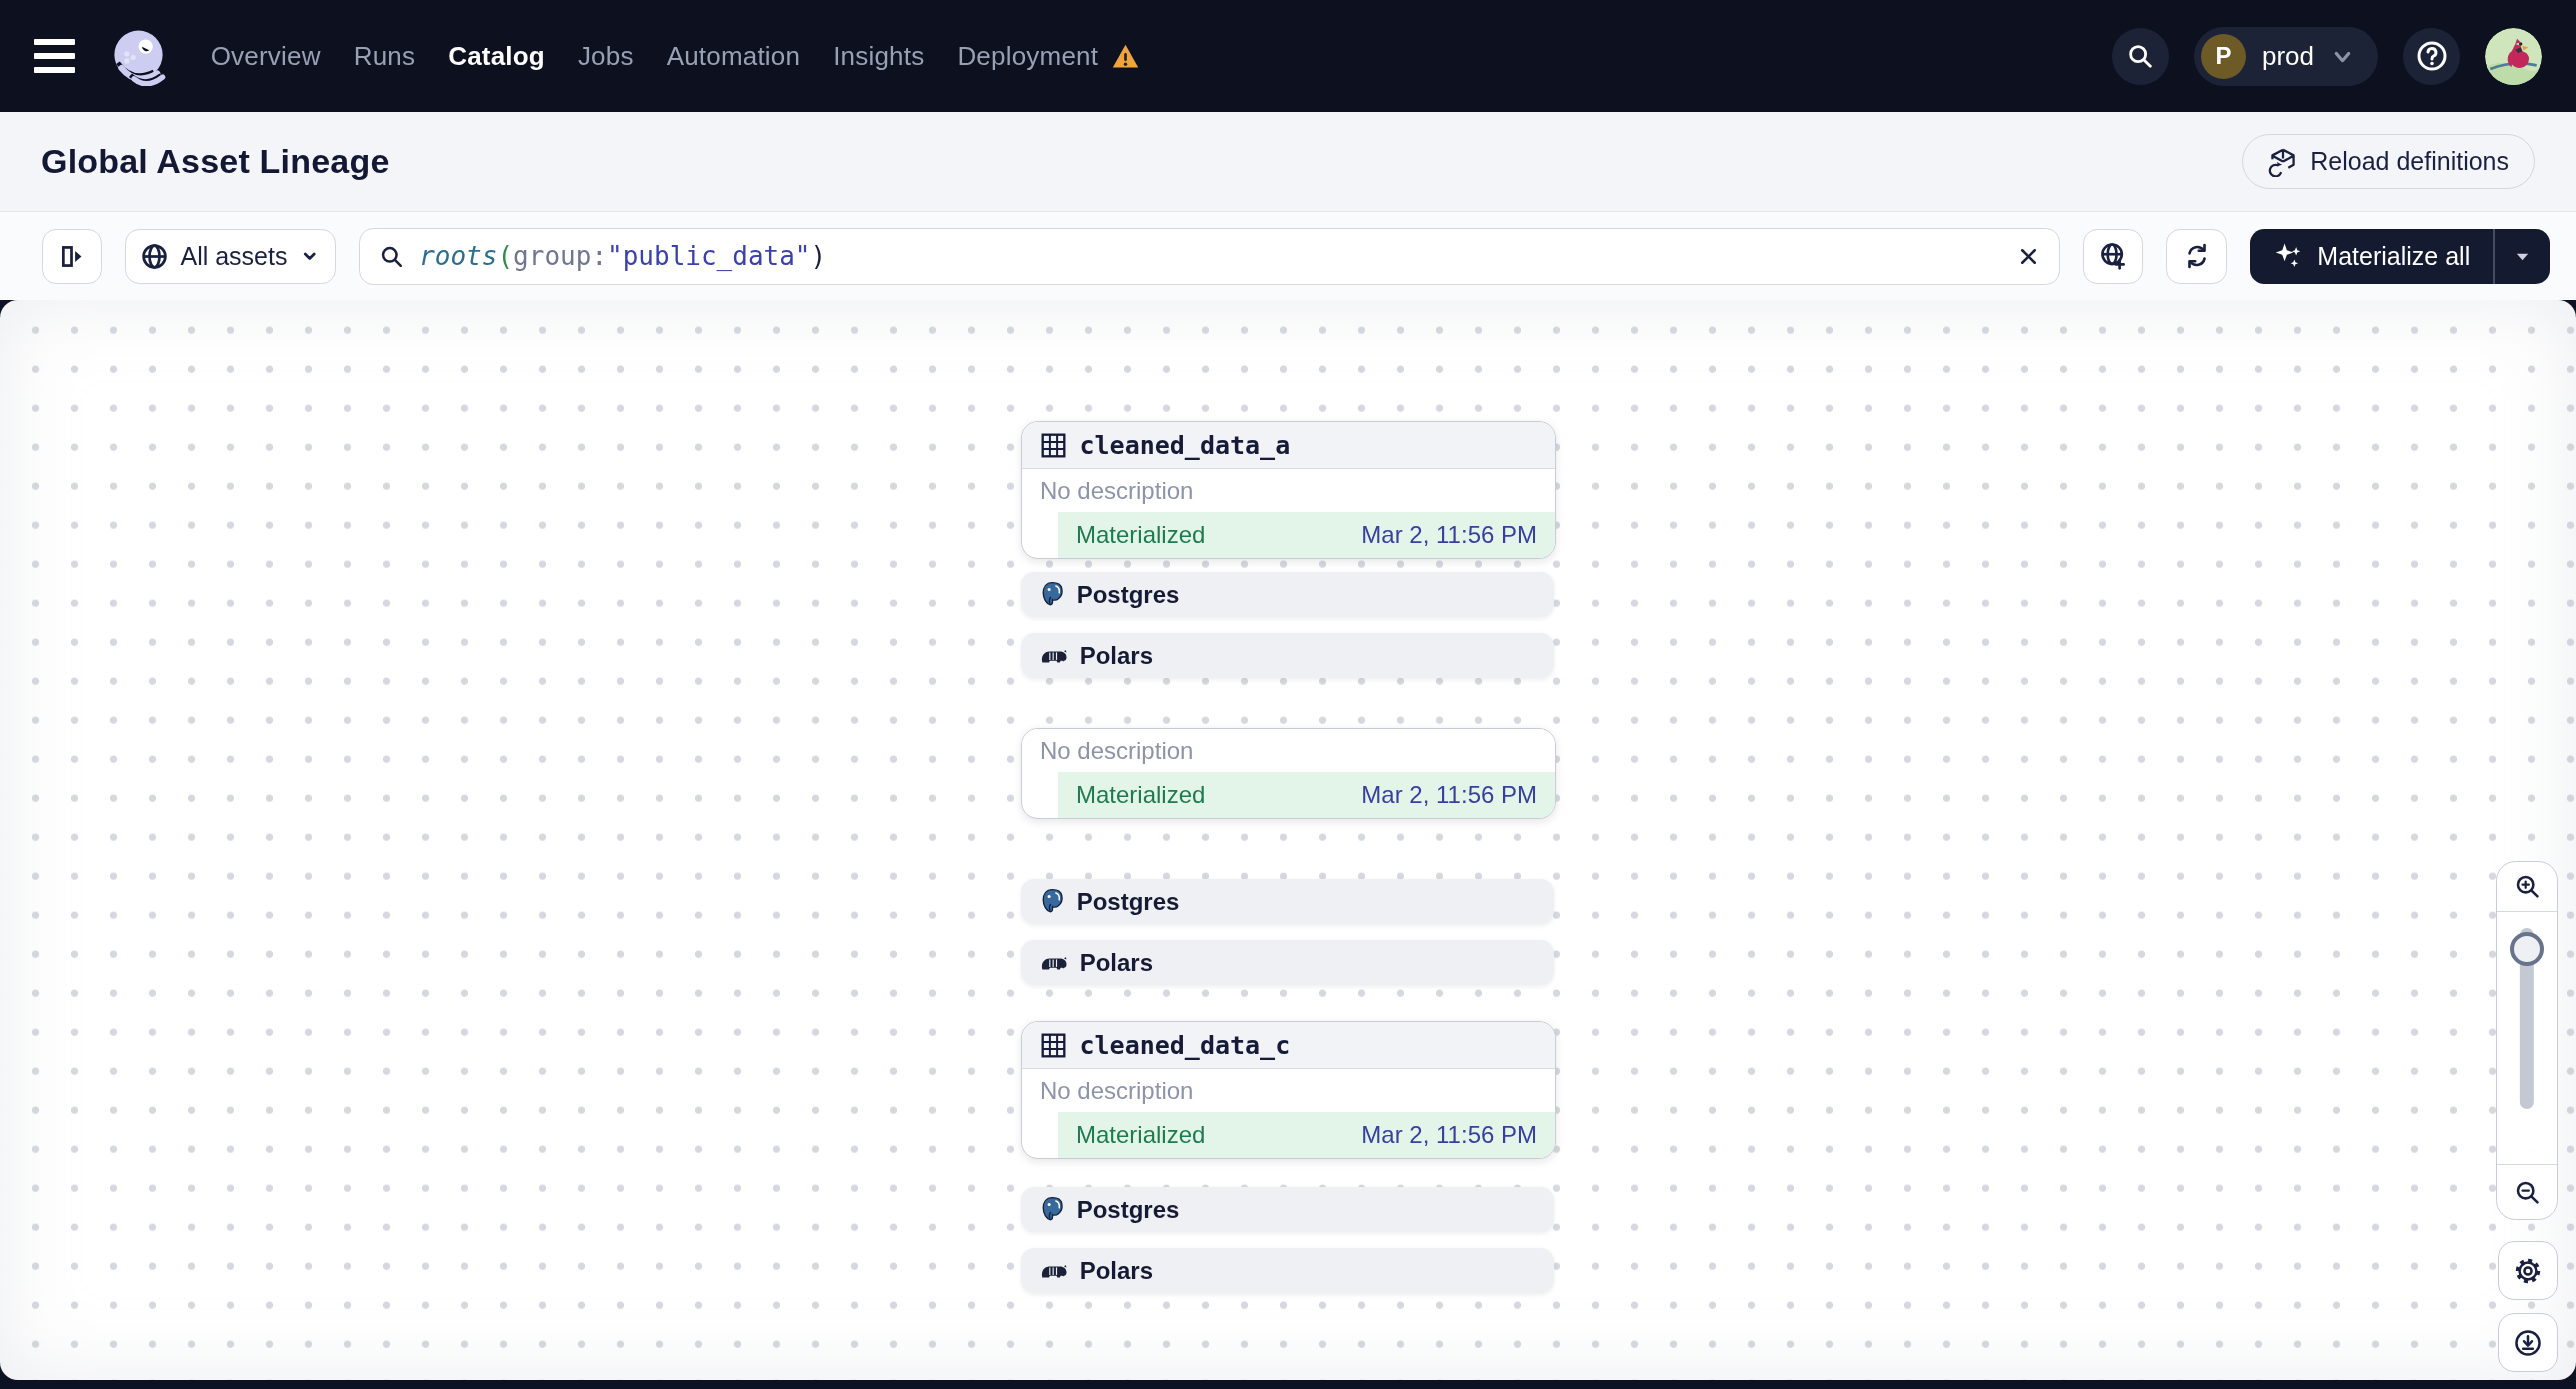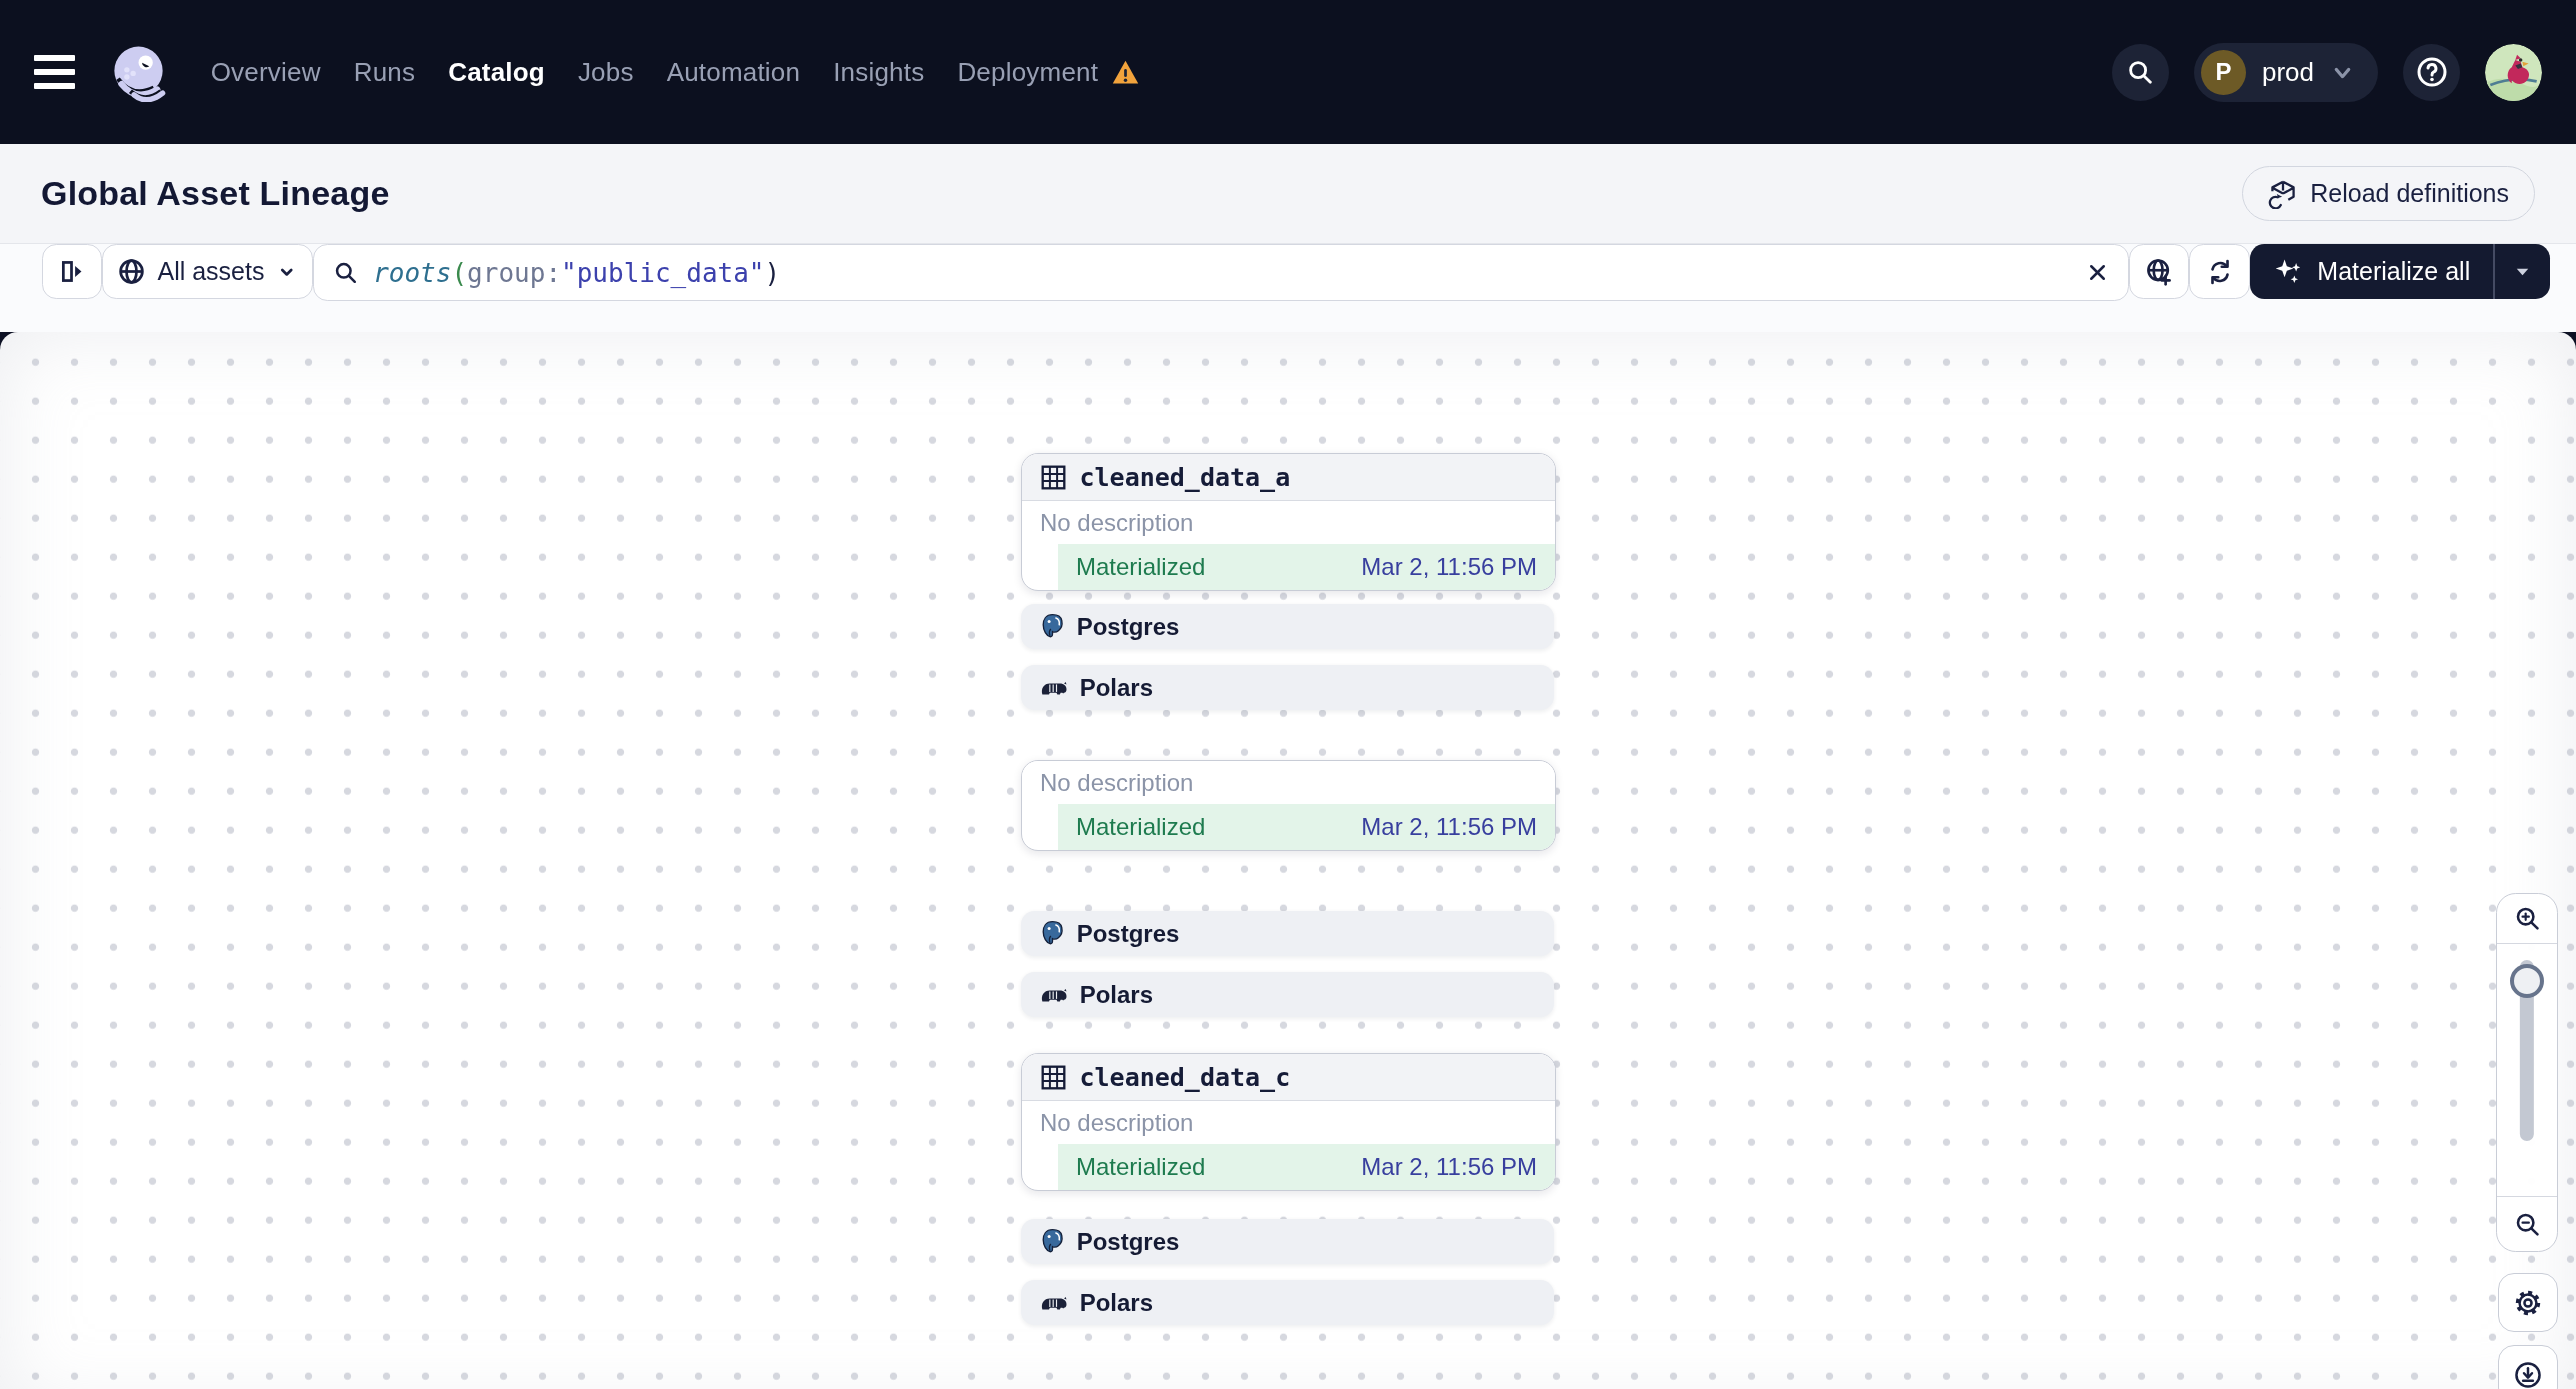--- a/index.html
+++ b/index.html
@@ -7,21 +7,21 @@
     width:2576px;height:1389px;overflow:hidden;position:relative;
     background:#0d1124;
     font-family:"Liberation Sans","DejaVu Sans",sans-serif;
     -webkit-font-smoothing:antialiased;
   }
   svg{display:block;}
 
   
   .topnav{
     height:112px;background:#0c101f;display:flex;align-items:center;
-    padding:16px 34px;gap:0;
+    padding:0 34px;gap:0;
   }
   .hamburger{width:55px;height:55px;display:flex;flex-direction:column;justify-content:center;gap:8px;cursor:pointer;}
   .hamburger span{display:block;width:41px;height:6.3px;background:#ffffff;border-radius:0.9px;}
   .logo{margin-left:19.7px;margin-right:43px;width:59px;height:59px;}
   .navlinks{display:flex;align-items:center;gap:33px;}
   .navlink{font-size:26px;color:#99a0b4;cursor:pointer;display:flex;align-items:center;gap:12.5px;letter-spacing:0.2px;}
   .navlink.active{color:#ffffff;font-weight:bold;}
   .topnav .spacer{flex:1;}
   .icon-circle{width:57px;height:57px;border-radius:50%;background:#1d2336;display:flex;align-items:center;justify-content:center;cursor:pointer;}
   .deploy-pill{height:59px;background:#1d2336;border-radius:30px;display:flex;align-items:center;gap:16px;padding:0 23px 0 7.2px;margin:0 25px;cursor:pointer;}
@@ -37,22 +37,22 @@
   .page-title{font-size:34px;font-weight:bold;color:#131834;letter-spacing:0.2px;}
   .pageheader .spacer{flex:1;}
   .btn-outline{
     height:55px;border:1.8px solid #d2d6df;border-radius:29px;background:transparent;
     display:flex;align-items:center;gap:12.5px;padding:0 25px;font-size:25px;color:#1a2040;cursor:pointer;
     font-family:inherit;
   }
 
   
   .toolbar{
-    height:88px;background:#fafbfd;display:flex;
-    padding:0 26px 0 42px;
+    height:88px;background:#fafbfd;display:flex;align-items:center;
+    padding:0 26px 0 42px;gap:23px;
   }
   .tbtn{
     height:55px;min-width:55px;background:#ffffff;border:1.8px solid #d4d7e0;border-radius:14.3px;
     display:flex;align-items:center;justify-content:center;gap:11.6px;padding:0 14.3px;
     font-size:25px;color:#1a2040;cursor:pointer;font-family:inherit;font-weight:500;
   }
   .searchbox{
     flex:1;height:55px;background:#ffffff;border:1.8px solid #d4d7e0;border-radius:14.3px;
     display:flex;align-items:center;padding:0 18px;gap:14.3px;
   }

